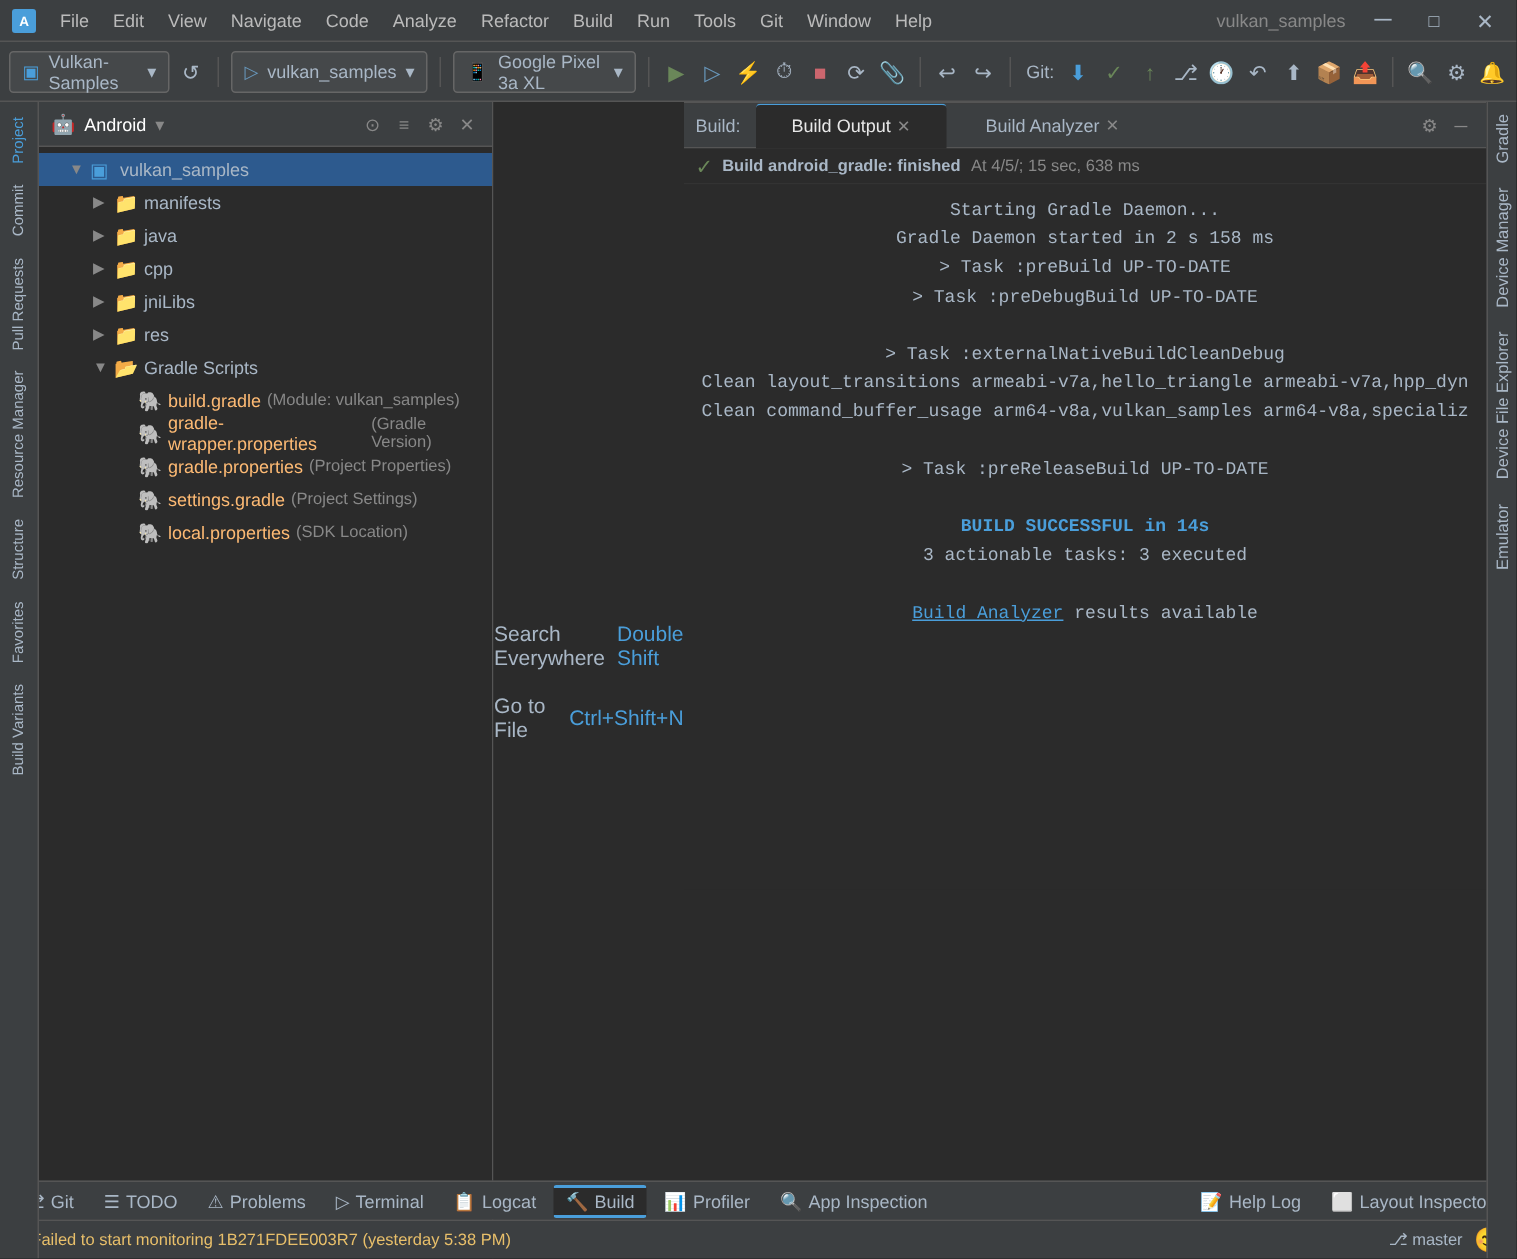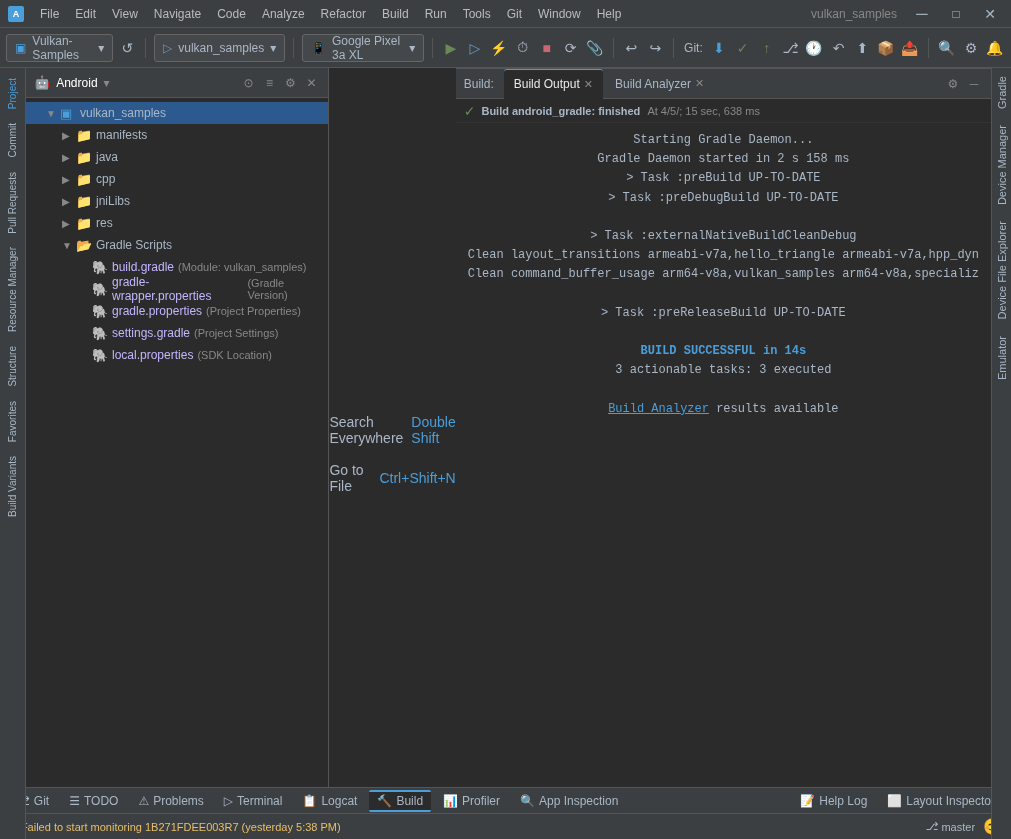--- a/index.html
+++ b/index.html
@@ -128,21 +128,21 @@
       font-size: 12px;
     }
     .tree-item.selected { background: #2d5a8e; }
     .tree-indent { display: inline-block; width: 16px; flex-shrink: 0; }
     .tree-expand { width: 14px; flex-shrink: 0; font-size: 10px; color: #888; }
     .tree-icon { width: 16px; flex-shrink: 0; margin-right: 4px; font-size: 13px; }
     .tree-label { font-size: 12px; }
     .tree-sublabel { font-size: 11px; color: #888; margin-left: 4px; }
 
     
-    .color-blue { color: #c4b5fd; }
+    .color-blue { color: #fdba74; }
     .color-folder { color: #e8a838; }
     .shortcut-key {
       color: #4a9eda;
       font-size: 14px;
     }
 
     
     .build-panel {
       height: 525px;
       background: #2b2b2b;
@@ -159,21 +159,21 @@
       border-bottom: 1px solid #555;
       gap: 2px;
     }
     .build-label {
       font-size: 12px;
       color: #a9b7c6;
       margin-right: 8px;
       font-weight: 500;
     }
     .build-tab {
-      padding: 4px 10px;
+      padding: 4px 24px;
       font-size: 12px;
       color: #a9b7c6;
       cursor: pointer;
       border-radius: 3px 3px 0 0;
       display: flex; align-items: center; gap: 4px;
       height: 30px;
     }
     .build-tab.active {
       background: #2b2b2b;
       border-top: 1px solid #4a9eda;

